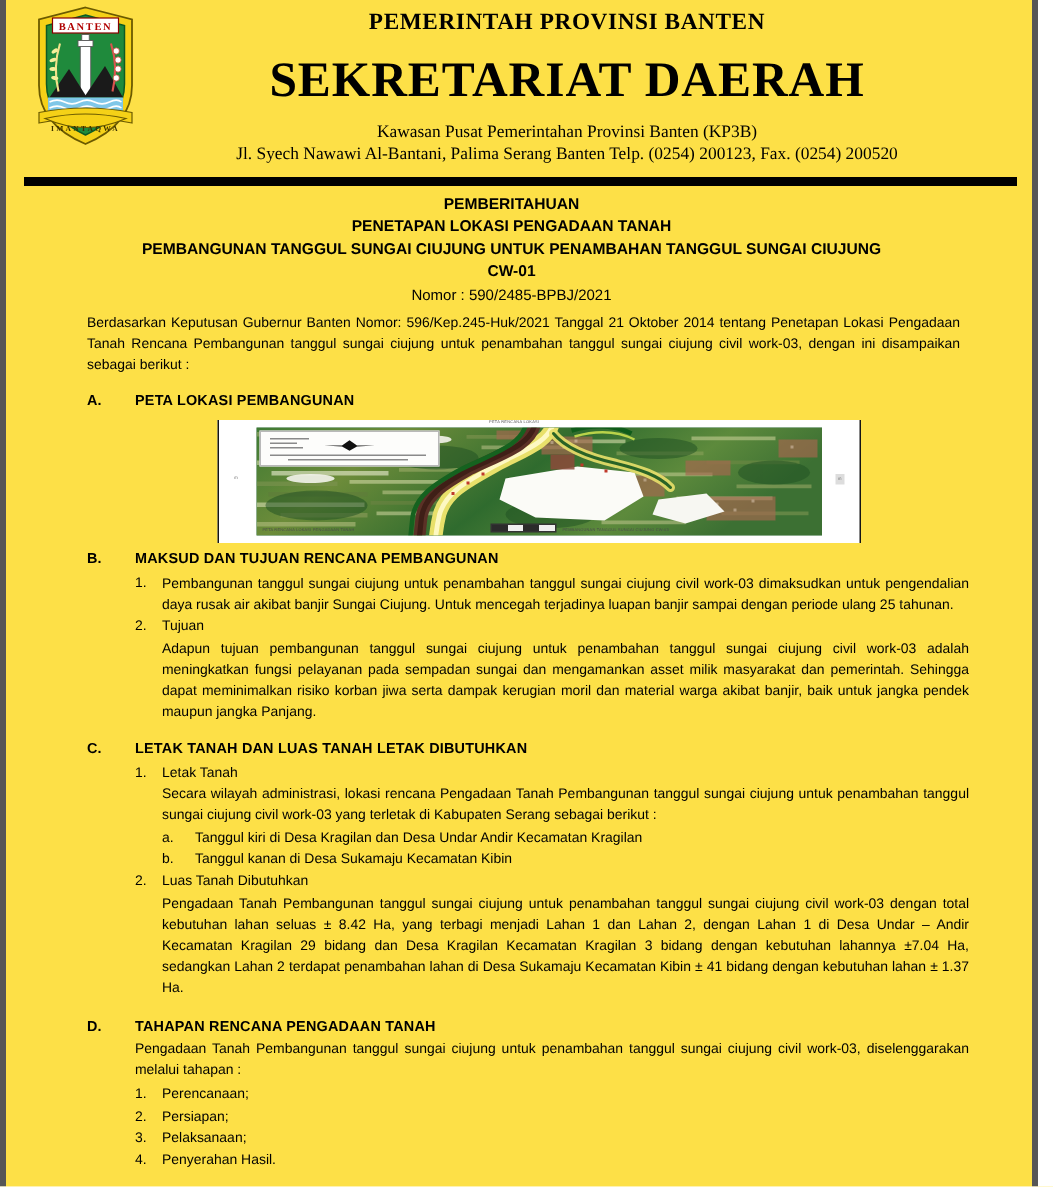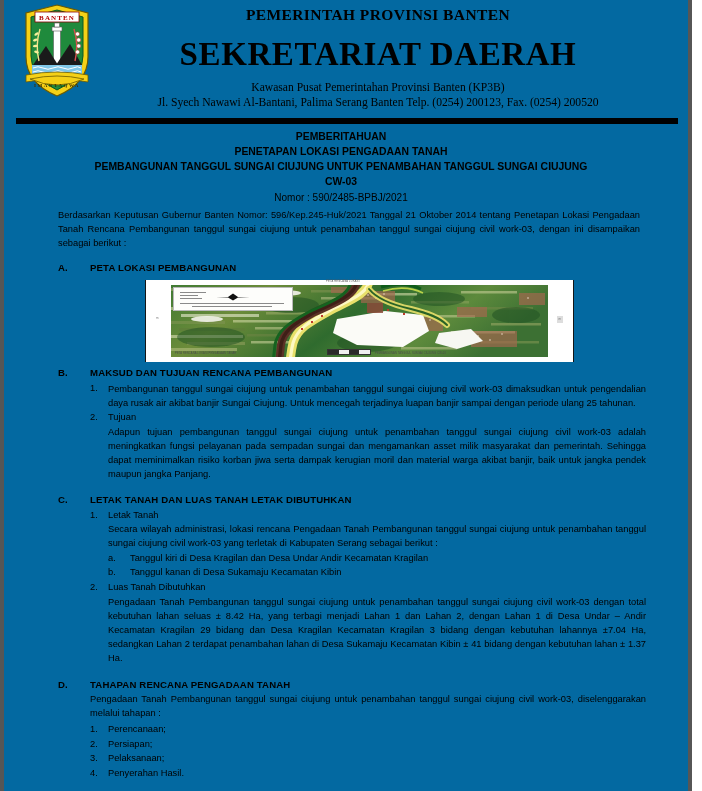--- a/index.html
+++ b/index.html
@@ -27,21 +27,21 @@
   }
   .page-edge.left  { left: 0; }
   .page-edge.right { right: 10px; }
 
   .page {
     position: absolute;
     left: 4px;
     top: 0;
     right: 14px;
     bottom: 0;
-    background: #0369a1;
+    background: #fde047;
   }
 
   
   .letterhead {
     position: relative;
     padding: 6px 0 4px 0;
   }
   .crest {
     position: absolute;
     left: 16px;
@@ -351,21 +351,21 @@
   </div>
 
   <div class="rule-thick"></div>
 
   <div class="body-wrap">
 
     <div class="title-block">
       <div>PEMBERITAHUAN</div>
       <div>PENETAPAN LOKASI PENGADAAN TANAH</div>
       <div class="t-wide">PEMBANGUNAN TANGGUL SUNGAI CIUJUNG UNTUK PENAMBAHAN TANGGUL SUNGAI CIUJUNG</div>
-      <div>CW-03</div>
+      <div>CW-01</div>
       <div class="nomor">Nomor : 590/2485-BPBJ/2021</div>
     </div>
 
     <div class="intro">Berdasarkan Keputusan Gubernur Banten Nomor: 596/Kep.245-Huk/2021 Tanggal 21 Oktober 2014 tentang Penetapan Lokasi Pengadaan Tanah Rencana Pembangunan tanggul sungai ciujung untuk penambahan tanggul sungai ciujung civil work-03, dengan ini disampaikan sebagai berikut :</div>
 
     <div class="section">
       <div class="sec-head">
         <span class="sec-letter">A.</span>
         <span>PETA LOKASI PEMBANGUNAN</span>
       </div>

